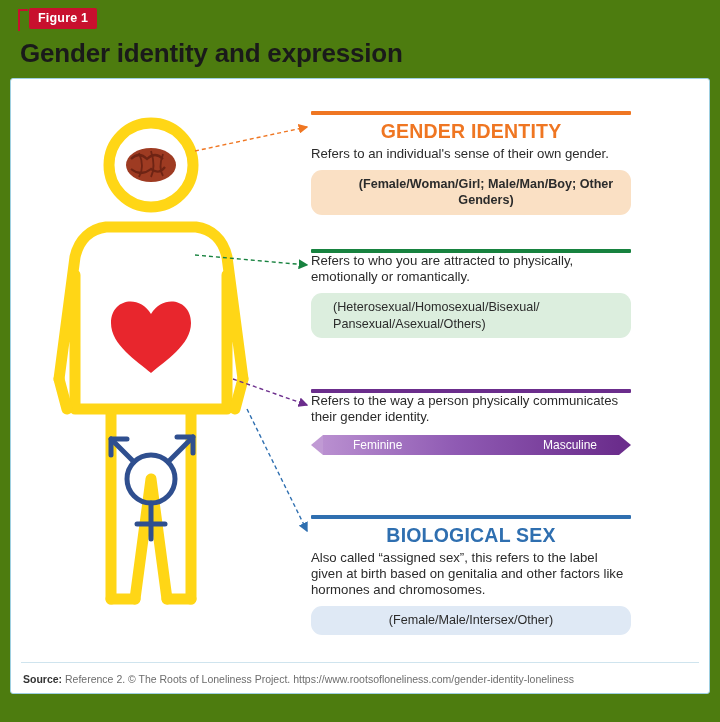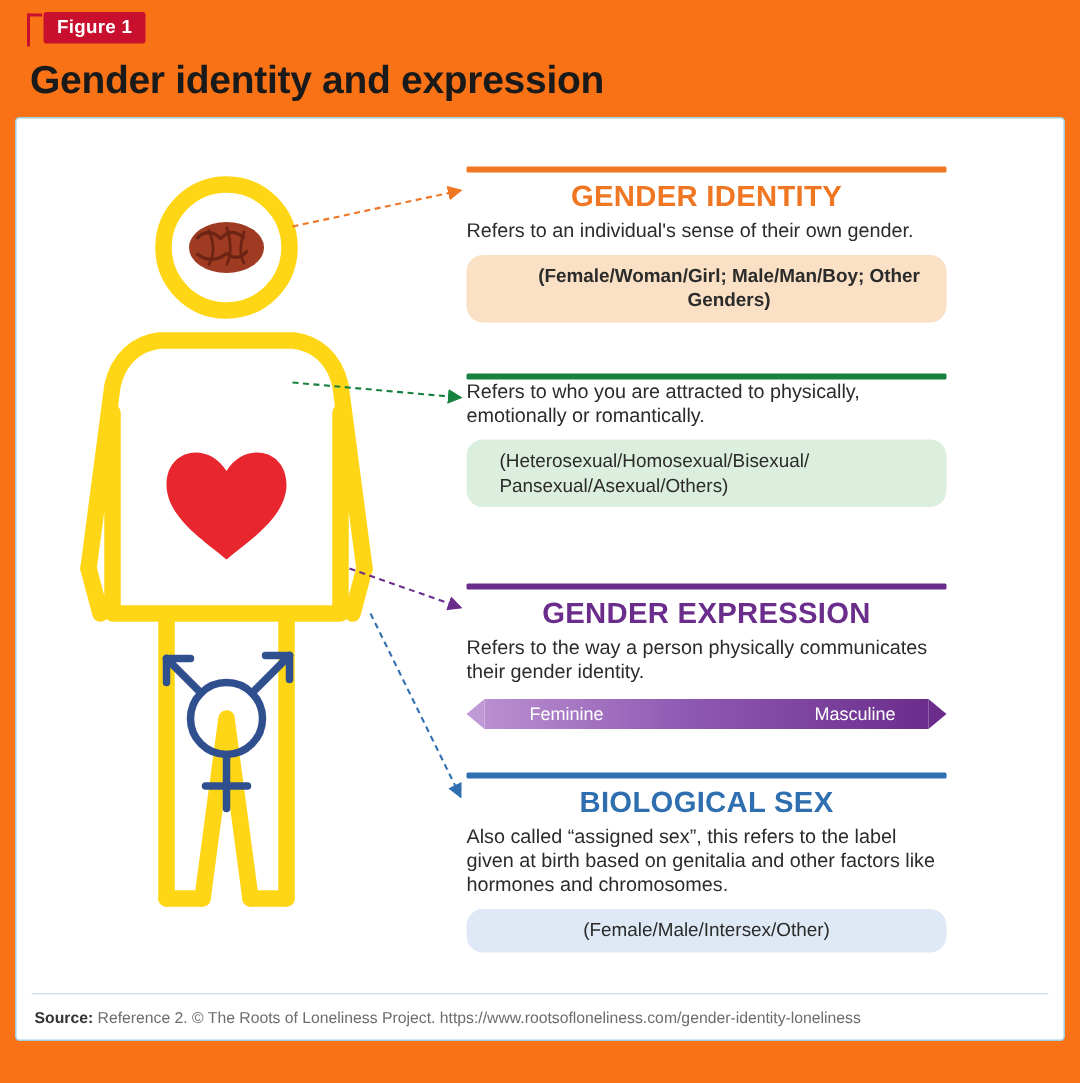--- a/index.html
+++ b/index.html
@@ -5,21 +5,21 @@
   * { box-sizing: border-box; }
   html, body {
     margin: 0; padding: 0;
     width: 720px; height: 722px;
     background: #ffffff;
     font-family: "Liberation Sans", sans-serif;
   }
   #page {
     position: relative;
     width: 720px; height: 722px;
-    background: #f97316;
+    background: #4d7c0f;
     overflow: hidden;
   }
 
   
   .fig-wrap {
     position: absolute;
     left: 18px; top: 8px;
     display: flex;
     align-items: flex-start;
   }
@@ -278,21 +278,20 @@
       </div>
 
       <div class="block" id="block-so">
         <div class="rule so"></div>
         <div class="desc">Refers to who you are attracted to physically, emotionally or romantically.</div>
         <div class="pill so">(Heterosexual/Homosexual/Bisexual/ Pansexual/Asexual/Others)</div>
       </div>
 
       <div class="block" id="block-ge">
         <div class="rule ge"></div>
-        <div class="head ge">GENDER EXPRESSION</div>
         <div class="desc">Refers to the way a person physically communicates their gender identity.</div>
         <div class="grad-bar">
           <div class="arrow-l"></div>
           <div class="bar"></div>
           <div class="arrow-r"></div>
           <div class="lbl left">Feminine</div>
           <div class="lbl right">Masculine</div>
         </div>
       </div>
 

